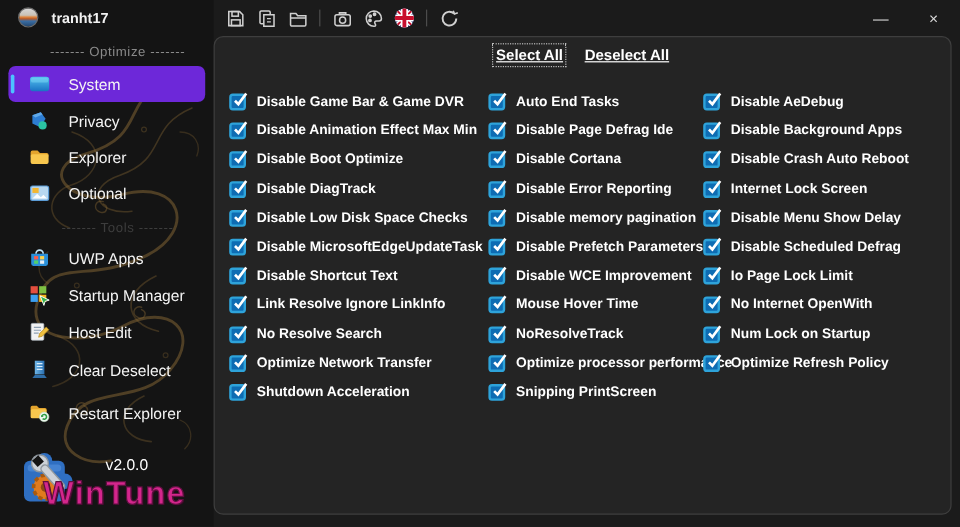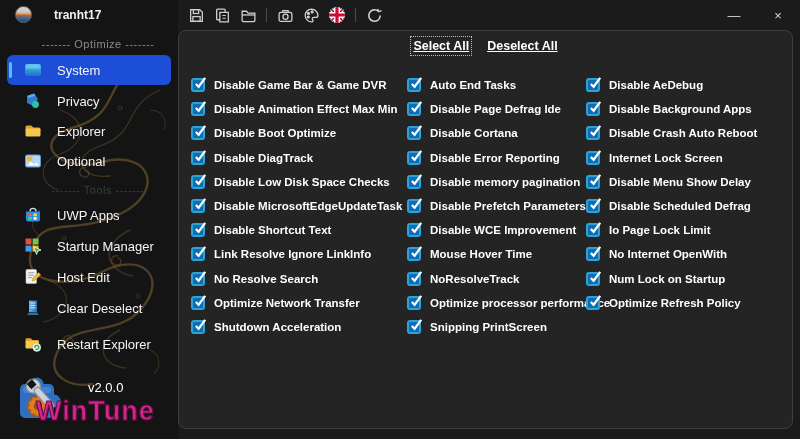--- a/index.html
+++ b/index.html
@@ -13,29 +13,29 @@
   .titlebar { position:absolute; top:0; left:0; right:0; height:30px; }
   .toolbar { position:absolute; left:183px; top:0; height:30px; display:flex; align-items:center; }
   .tb-btn { width:26px; height:26px; display:flex; align-items:center; justify-content:center; border-radius:4px; cursor:pointer; }
   .tb-sep { width:1px; height:14px; background:#4c4c4c; margin:0 5px; }
   .tb-btn svg { display:block; }
   .win-controls { position:absolute; right:0; top:0; height:30px; display:flex; }
   .win-btn { width:44px; height:30px; display:flex; align-items:center; justify-content:center; color:#d8d8d8; font-size:13px; cursor:pointer; }
   
   .sidebar { position:absolute; left:0; top:0; width:178px; height:439px; background:#141414; overflow:hidden; }
   .dragon { position:absolute; left:0; top:50px; pointer-events:none; }
-  .profile { position:absolute; top:6px; left:15px; display:flex; align-items:center; gap:22px; cursor:pointer; }
+  .profile { position:absolute; top:6px; left:15px; display:flex; align-items:center; gap:11px; cursor:pointer; }
   .avatar { width:17px; height:17px; border-radius:50%; border:1px solid #6a6a6a;
     background:linear-gradient(180deg,#d8d8d8 0%,#c9c2b8 38%,#e08840 48%,#b55a2a 58%,#3a6ea5 70%,#24476e 100%); }
   .profile .uname { font-size:12px; font-weight:bold; color:#f2f2f2; }
   .nav-sep { position:absolute; left:0; width:178px; text-align:center; font-size:11px; color:#8a8a8a; letter-spacing:.5px;padding-left:18px; }
   .nav-sep.faint { color:#3d3d3d; }
   .nav-item { position:absolute; left:7px; width:164px; height:30px; display:flex; align-items:center; gap:15px;
     padding-left:17px; border-radius:6px; cursor:pointer; font-size:13px; color:#f4f4f4; }
-  .nav-item.selected { background:#1d4ed8; }
+  .nav-item.selected { background:#6d28d9; }
   .nav-item .accent { position:absolute; left:2px; top:7px; width:3px; height:16px; border-radius:2px; background:#4cc2ff; }
   .nav-ic { width:18px; height:18px; flex:none; display:flex; align-items:center; justify-content:center; }
   .brand-block { position:absolute; left:10px; top:368px; width:160px; height:66px; }
   .brand-logo { position:absolute; left:4px; top:0; }
   .brand-version { position:absolute; left:78px; top:12px; font-size:13px; color:#fff; }
   .brand-name { position:absolute; left:26px; top:28px; font-size:27px; font-weight:bold; letter-spacing:1px;
     color:#d4268c; -webkit-text-stroke:1px #5e1040; text-shadow:1px 1px 0 #3d0a28; }
   
   .panel { position:absolute; left:178px; top:30px; width:615px; height:399px;
     background:#242424; border:1px solid #3e3e3e; border-radius:8px; }

